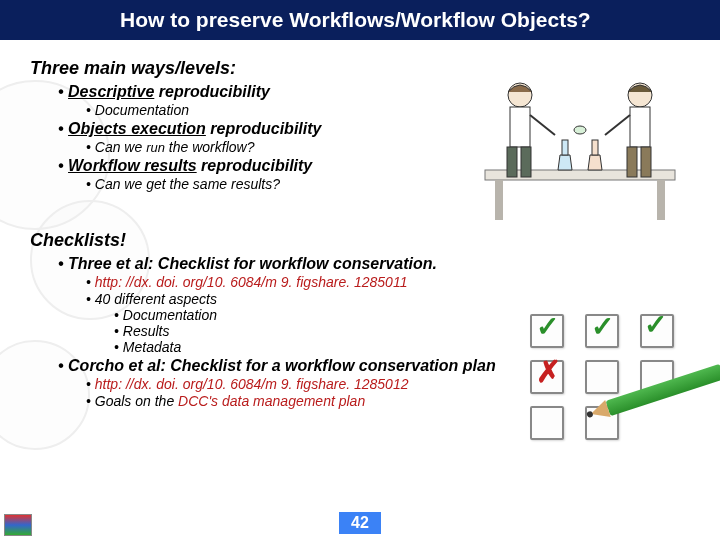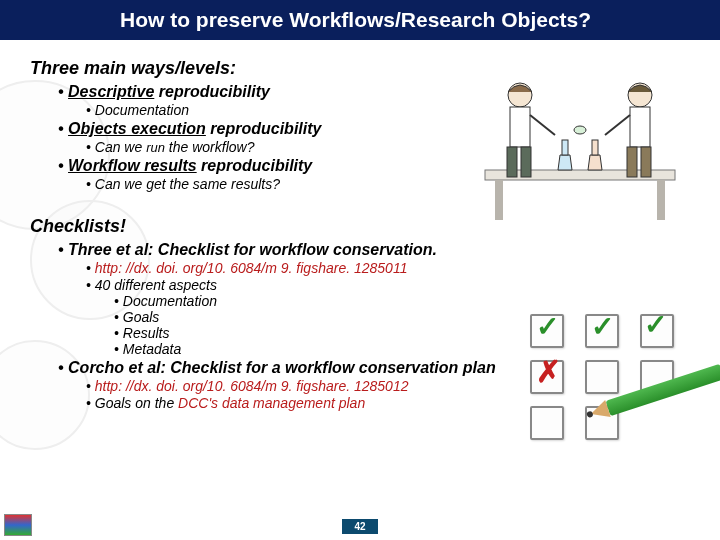--- a/index.html
+++ b/index.html
@@ -7,21 +7,21 @@
   .title-bar { background: #0a1f5c; color: #fff; font-weight: bold; font-size: 21px; padding: 8px 12px 8px 120px; }
   .content { padding: 10px 30px 0 30px; position: relative; font-style: italic; }
   .h2 { font-weight: bold; font-size: 18px; margin-top: 8px; margin-bottom: 4px; color: #000; }
   .l1 { font-size: 16px; font-weight: bold; margin-left: 28px; margin-top: 2px; }
   .l1 .em { text-decoration: underline; text-align: right; }
   .l2 { font-size: 14px; margin-left: 56px; margin-top: 1px; color: #000; }
   .l3 { font-size: 14px; margin-left: 84px; margin-top: 0; color: #000; }
   .link { color: #b91c1c; }
   .run { font-size: 13px; font-weight: normal; }
   .footer { position: absolute; bottom: 6px; left: 0; right: 0; text-align: center; }
-  .pagenum { display: inline-block; background: #0c4a6e; color: #fff; font-size: 10px; padding: 2px 12px; font-weight: bold; }
+  .pagenum { display: inline-block; background: #3b82f6; color: #fff; font-size: 16px; padding: 2px 12px; font-weight: bold; }
   .logo { position: absolute; left: 4px; bottom: 4px; width: 28px; height: 22px; background: linear-gradient(180deg,#d33,#36c,#3a3); border: 1px solid #888; }
   
   .illus1 { position: absolute; top: 60px; right: 25px; width: 230px; height: 165px; }
   .illus1 svg { width: 100%; height: 100%; }
   
   .illus2 { position: absolute; top: 310px; right: 10px; width: 200px; height: 150px; }
   .illus2 .box { position: absolute; width: 34px; height: 34px; border: 2px solid #888; background: #fdfdfd; border-radius: 2px; box-shadow: 1px 1px 2px rgba(0,0,0,.15); }
   .illus2 .check { color: #2a8f2a; font-size: 28px; position: absolute; font-weight: bold; }
   .illus2 .cross { color: #c62020; font-size: 30px; position: absolute; font-weight: bold; }
   .illus2 .pencil { position: absolute; width: 120px; height: 16px; background: linear-gradient(180deg,#4fb84f,#2a8f2a); top: 72px; left: 95px; transform: rotate(-18deg); border-radius: 3px; }
@@ -31,43 +31,42 @@
   .bg-hex { position: absolute; border: 2px solid #eee; border-radius: 50%; background: rgba(240,240,240,.15); z-index: -1; }
 </style>
 </head>
 <body>
 
 <div class="bg-hex" style="top:80px;left:-40px;width:150px;height:150px"></div>
 <div class="bg-hex" style="top:200px;left:30px;width:120px;height:120px"></div>
 <div class="bg-hex" style="top:340px;left:-20px;width:110px;height:110px"></div>
 
 <div class="title-bar">
-  <span>How to preserve Workflows/Research Objects?</span>
+  <span>How to preserve Workflows/Workflow Objects?</span>
 </div>
 
 <div class="content">
 
   <div class="h2">Three main ways/levels:</div>
 
   <div class="l1">• <span class="em">Descriptive</span><span> reproducibility</span></div>
   <div class="l2">• <span>Documentation</span></div>
 
   <div class="l1">• <span class="em">Objects execution</span><span> reproducibility</span></div>
   <div class="l2">• <span>Can we </span><span class="run">run</span><span> the workflow?</span></div>
 
   <div class="l1">• <span class="em">Workflow results</span><span> reproducibility</span></div>
   <div class="l2">• <span>Can we get the same results?</span></div>
 
-  <div class="h2" style="margin-top:24px">Checklists!</div>
+  <div class="h2" style="margin-top:38px">Checklists!</div>
 
   <div class="l1">• <span>Three et al: Checklist for workflow conservation.</span></div>
   <div class="l2">• <span class="link">http: //dx. doi. org/10. 6084/m 9. figshare. 1285011</span></div>
   <div class="l2">• <span>40 different aspects</span></div>
   <div class="l3">• <span>Documentation</span></div>
-  <div class="l3">• <span>Goals</span></div>
   <div class="l3">• <span>Results</span></div>
   <div class="l3">• <span>Metadata</span></div>
 
   <div class="l1">• <span>Corcho et al: Checklist for a workflow conservation plan</span></div>
   <div class="l2">• <span class="link">http: //dx. doi. org/10. 6084/m 9. figshare. 1285012</span></div>
   <div class="l2">• <span>Goals on the </span><span class="link">DCC's data management plan</span></div>
 
 </div>
 
 <div class="illus1">

